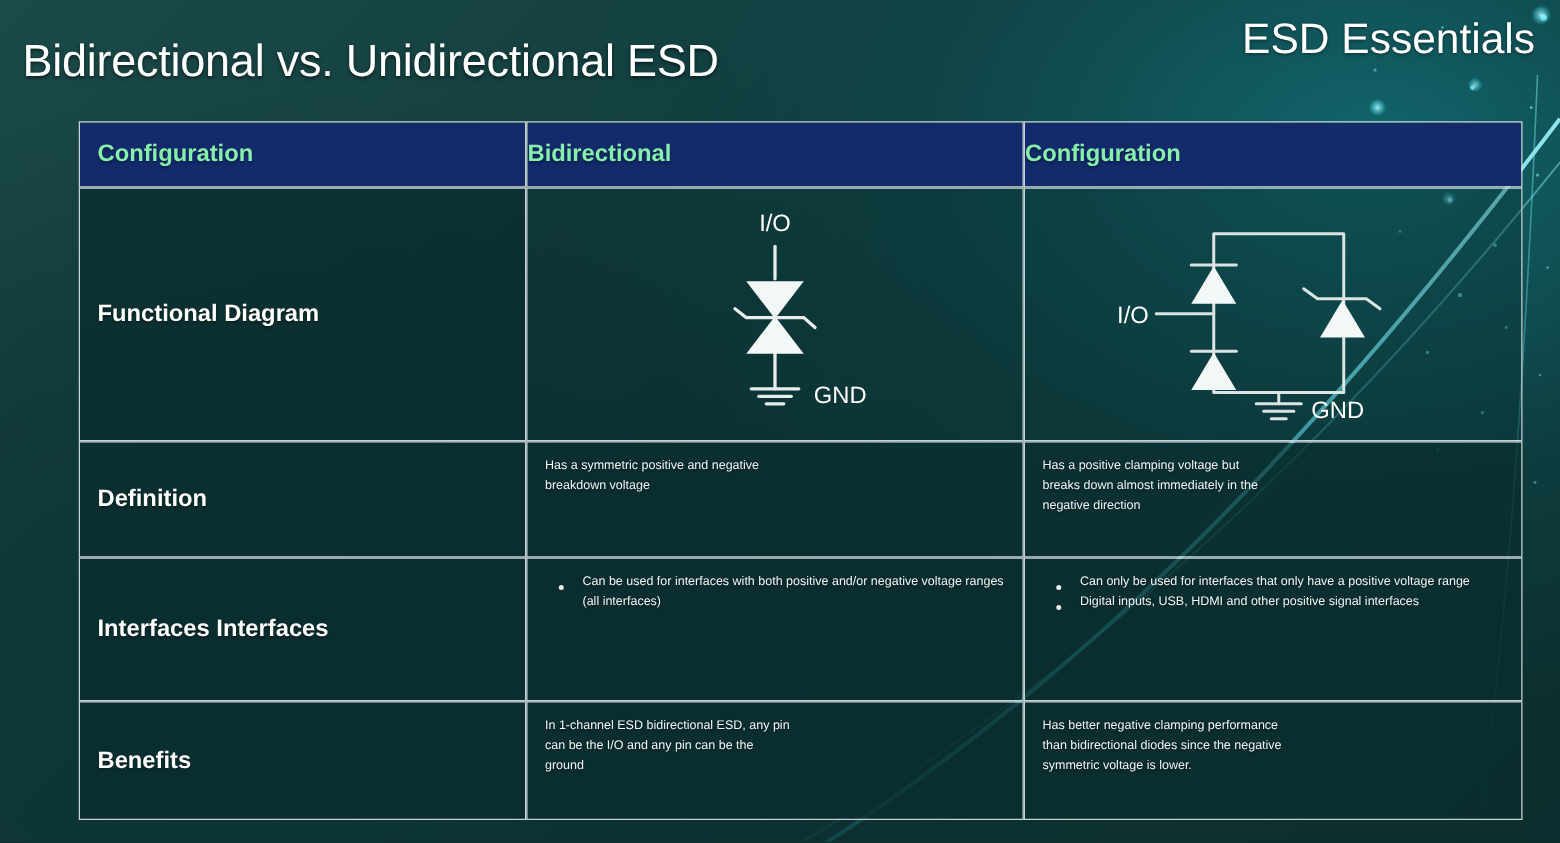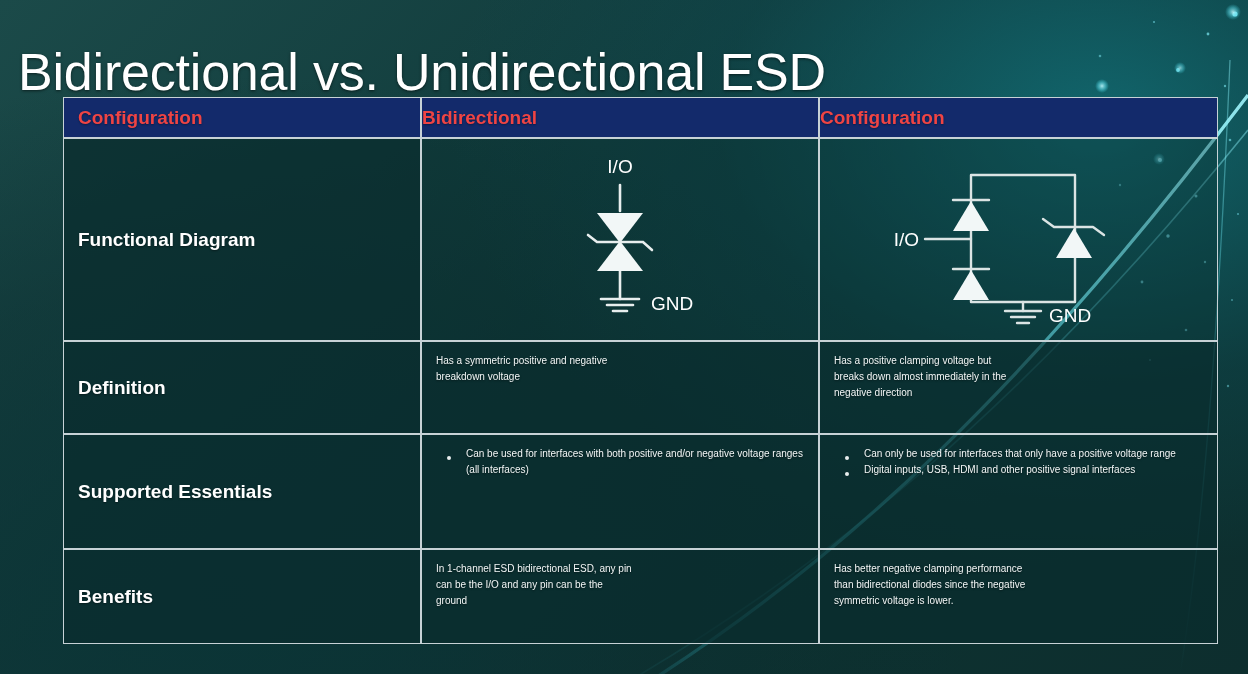--- a/index.html
+++ b/index.html
@@ -26,22 +26,22 @@
     position: absolute;
     inset: 0;
     pointer-events: none;
   }
   #bg-deco svg { display:block; width:100%; height:100%; }
 
   
   .slide-title {
     position: absolute;
     left: 18px;
-    top: 42px;
-    font-size: 52px;
+    top: 28px;
+    font-size: 36px;
     font-weight: 400;
     color: #ffffff;
     letter-spacing: -0.2px;
     text-shadow: 0 1px 3px rgba(0,0,0,0.55);
     white-space: nowrap;
   }
   .slide-eyebrow {
     position: absolute;
     right: 20px;
     top: 12px;
@@ -64,24 +64,24 @@
   }
   .cmp-table td, .cmp-table th {
     border: 1px solid #c7d2d6;
     vertical-align: middle;
     padding: 0;
     background-clip: padding-box;
   }
 
   thead th {
     background: #132a6b;
-    color: #ef4444;
+    color: #86efac;
     font-size: 19px;
     font-weight: bold;
-    height: 41px;
+    height: 53px;
     text-shadow: 0 1px 2px rgba(0,0,0,0.35);
   }
   th.col-config { text-align: left; padding-left: 14px; }
   th.col-bi, th.col-uni { text-align: left; }
 
   tbody td { background: rgba(10,45,46,0.72); }
 
   td.rowlabel {
     color: #ffffff;
     font-size: 19px;
@@ -194,20 +194,21 @@
       <g>
         <circle cx="1102" cy="86" r="7" fill="url(#glow)" opacity="0.9"></circle>
         <circle cx="1233" cy="12" r="8" fill="url(#glow)" opacity="0.85"></circle>
         <circle cx="1180" cy="68" r="6" fill="url(#glow)" opacity="0.7"></circle>
         <circle cx="1159" cy="159" r="6" fill="url(#glow)" opacity="0.6"></circle>
       </g>
     </svg>
   </div>
 
   <div class="slide-title">Bidirectional vs. Unidirectional ESD</div>
+  <div class="slide-eyebrow">ESD Essentials</div>
 
   <table class="cmp-table">
     <colgroup>
       <col style="width:358px">
       <col style="width:398px">
       <col style="width:399px">
     </colgroup>
     <thead>
       <tr>
         <th class="col-config">Configuration</th>
@@ -290,21 +291,21 @@
         <td class="bodycell">
           <div class="plain-lines">
             <p>Has a positive clamping voltage but</p>
             <p>breaks down almost immediately in the</p>
             <p>negative direction</p>
           </div>
         </td>
       </tr>
 
       <tr style="height:115px;">
-        <td class="rowlabel">Supported Essentials</td>
+        <td class="rowlabel">Interfaces Interfaces</td>
         <td class="bodycell">
           <ul class="bullets">
             <li>Can be used for interfaces with both positive and/or negative voltage ranges (all interfaces)</li>
           </ul>
         </td>
         <td class="bodycell">
           <ul class="bullets">
             <li>Can only be used for interfaces that only have a positive voltage range</li>
             <li>Digital inputs, USB, HDMI and other positive signal interfaces</li>
           </ul>

